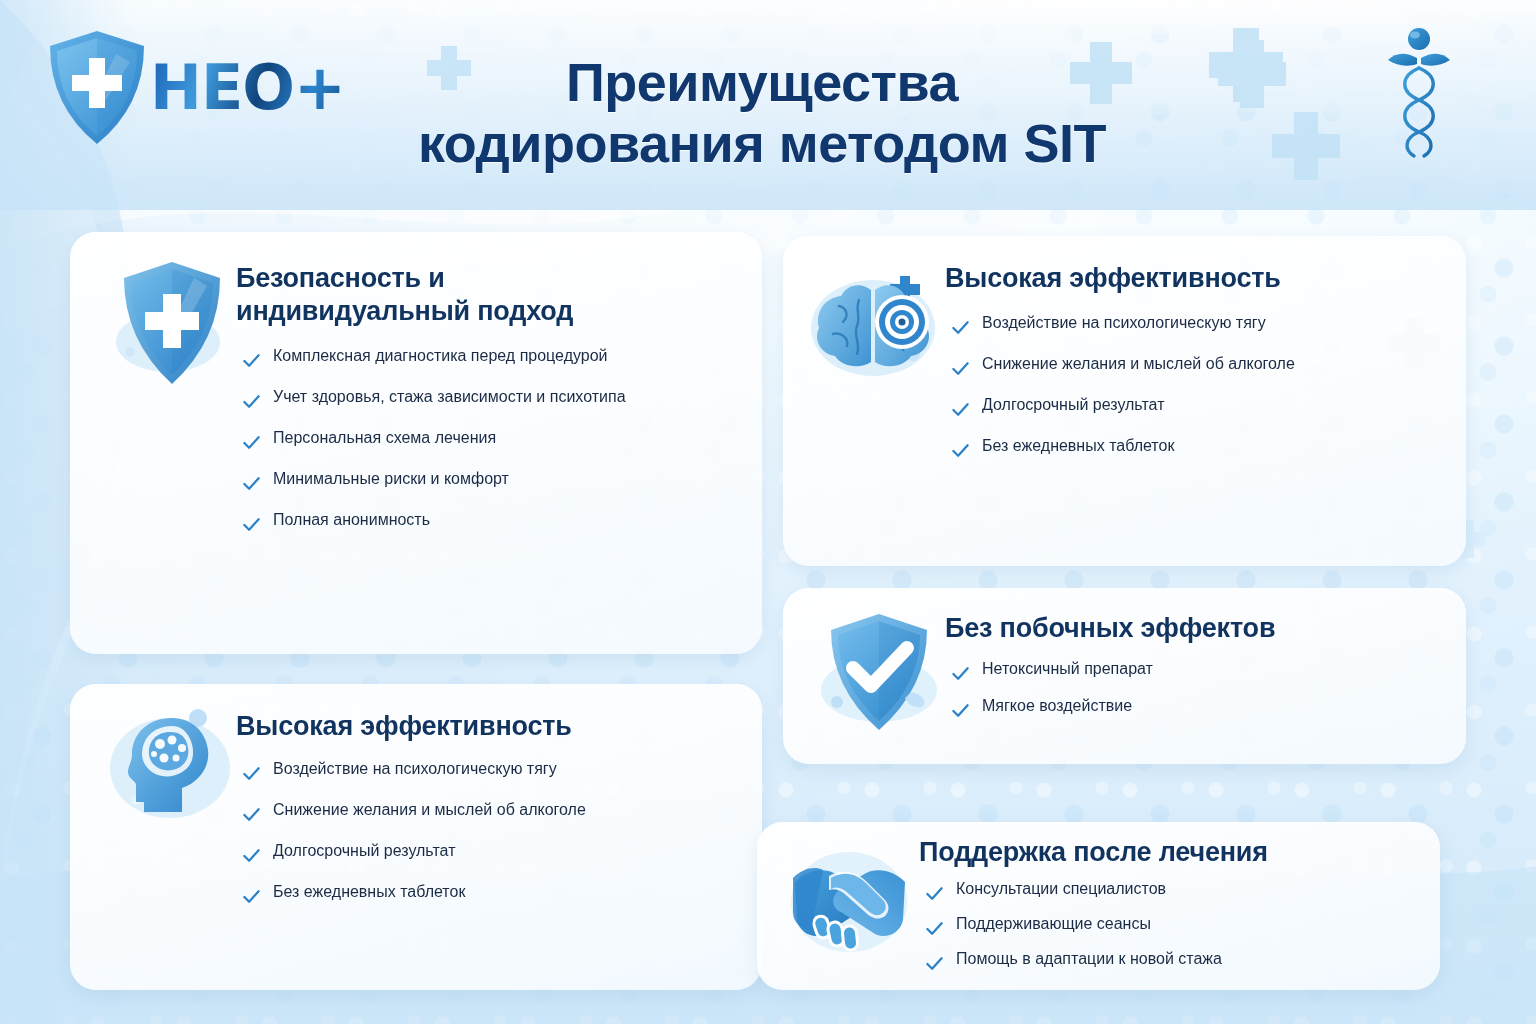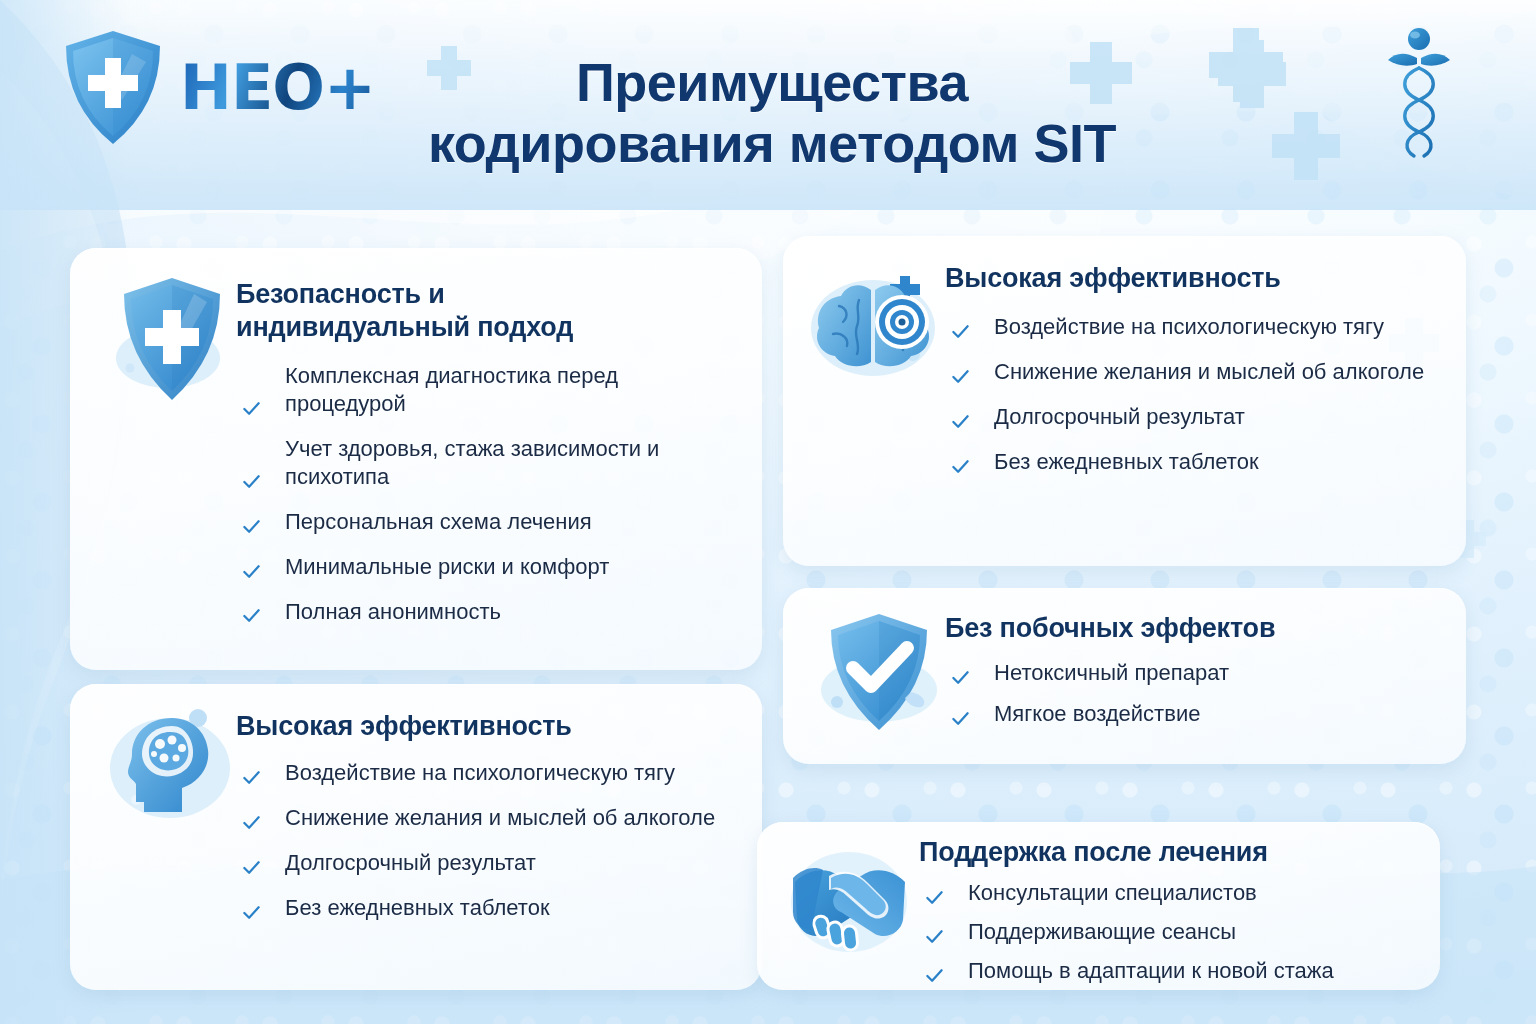--- a/index.html
+++ b/index.html
@@ -34,30 +34,30 @@
     position:absolute;left:0;right:0;bottom:0;height:210px;
     background:linear-gradient(180deg,rgba(211,233,250,0) 0%, rgba(199,227,248,.85) 100%);
   }
   .bg-leftband{
     position:absolute;left:0;top:0;width:130px;height:100%;
     background:linear-gradient(90deg,rgba(196,226,247,.75) 0%, rgba(196,226,247,0) 100%);
   }
 
   
   .header{position:absolute;left:0;top:0;width:100%;height:212px;}
-  .logo-wrap{position:absolute;left:60px;top:28px;display:flex;align-items:center;gap:14px;}
+  .logo-wrap{position:absolute;left:44px;top:28px;display:flex;align-items:center;gap:0;}
   .logo-shield{width:106px;height:120px;}
   .logo-word{
     font-size:62px;font-weight:700;letter-spacing:-1px;line-height:1;
     background:linear-gradient(110deg,#1b63b5 0%,#3f9bdd 28%,#10457e 56%,#2b83cc 80%,#17508f 100%);
     -webkit-background-clip:text;background-clip:text;color:transparent;
     font-family:"DejaVu Sans","Liberation Sans",sans-serif;
   }
   .title{
-    position:absolute;left:332px;top:52px;width:880px;text-align:center;
+    position:absolute;left:322px;top:52px;width:880px;text-align:center;
     font-size:54px;font-weight:700;line-height:1.13;color:#10386e;
     letter-spacing:-.5px;
     text-shadow:0 1px 0 rgba(255,255,255,.85);
   }
   .caduceus{position:absolute;right:86px;top:22px;width:62px;height:150px;}
 
   
   .card{
     position:absolute;
     background:linear-gradient(165deg,rgba(255,255,255,.97) 0%,rgba(253,254,255,.93) 45%,rgba(246,251,255,.9) 100%);
@@ -66,31 +66,31 @@
   }
   .card-inner{position:relative;width:100%;height:100%;}
   .card-icon{position:absolute;}
   .card-body{position:absolute;}
   .card-title{
     font-size:27px;font-weight:700;color:#11335f;line-height:1.22;
     margin:0 0 10px 0;letter-spacing:-.2px;
   }
   .bullets{list-style:none;margin:0;padding:0;}
   .bullets li{
-    display:flex;align-items:flex-end;gap:24px;
-    font-size:22px;color:#1b2b45;line-height:1.27;
+    display:flex;align-items:flex-start;gap:12px;
+    font-size:16px;color:#1b2b45;line-height:1.27;
     margin-bottom:17px;
   }
   .bullets li:last-child{margin-bottom:0;}
   .chk{flex:0 0 auto;width:19px;height:19px;margin-top:5px;color:#2a81c8;}
   .chk svg{display:block;width:19px;height:19px;}
   .btxt{flex:1 1 auto;}
 
   
-  #card-safety   {left:70px;  top:248px; width:692px; height:422px;}
+  #card-safety   {left:70px;  top:232px; width:692px; height:422px;}
   #card-safety   .card-icon{left:38px; top:24px; width:128px;height:140px;}
   #card-safety   .card-body{left:166px;top:30px; width:500px;}
   #card-safety   .card-title{width:430px;}
   #card-safety   .bullets{margin-top:18px;padding-left:6px;}
 
   #card-eff-left {left:70px;  top:684px; width:692px; height:306px;}
   #card-eff-left .card-icon{left:36px; top:18px; width:130px;height:128px;}
   #card-eff-left .card-body{left:166px;top:26px; width:510px;}
   #card-eff-left .bullets{margin-top:16px;padding-left:6px;}
 

